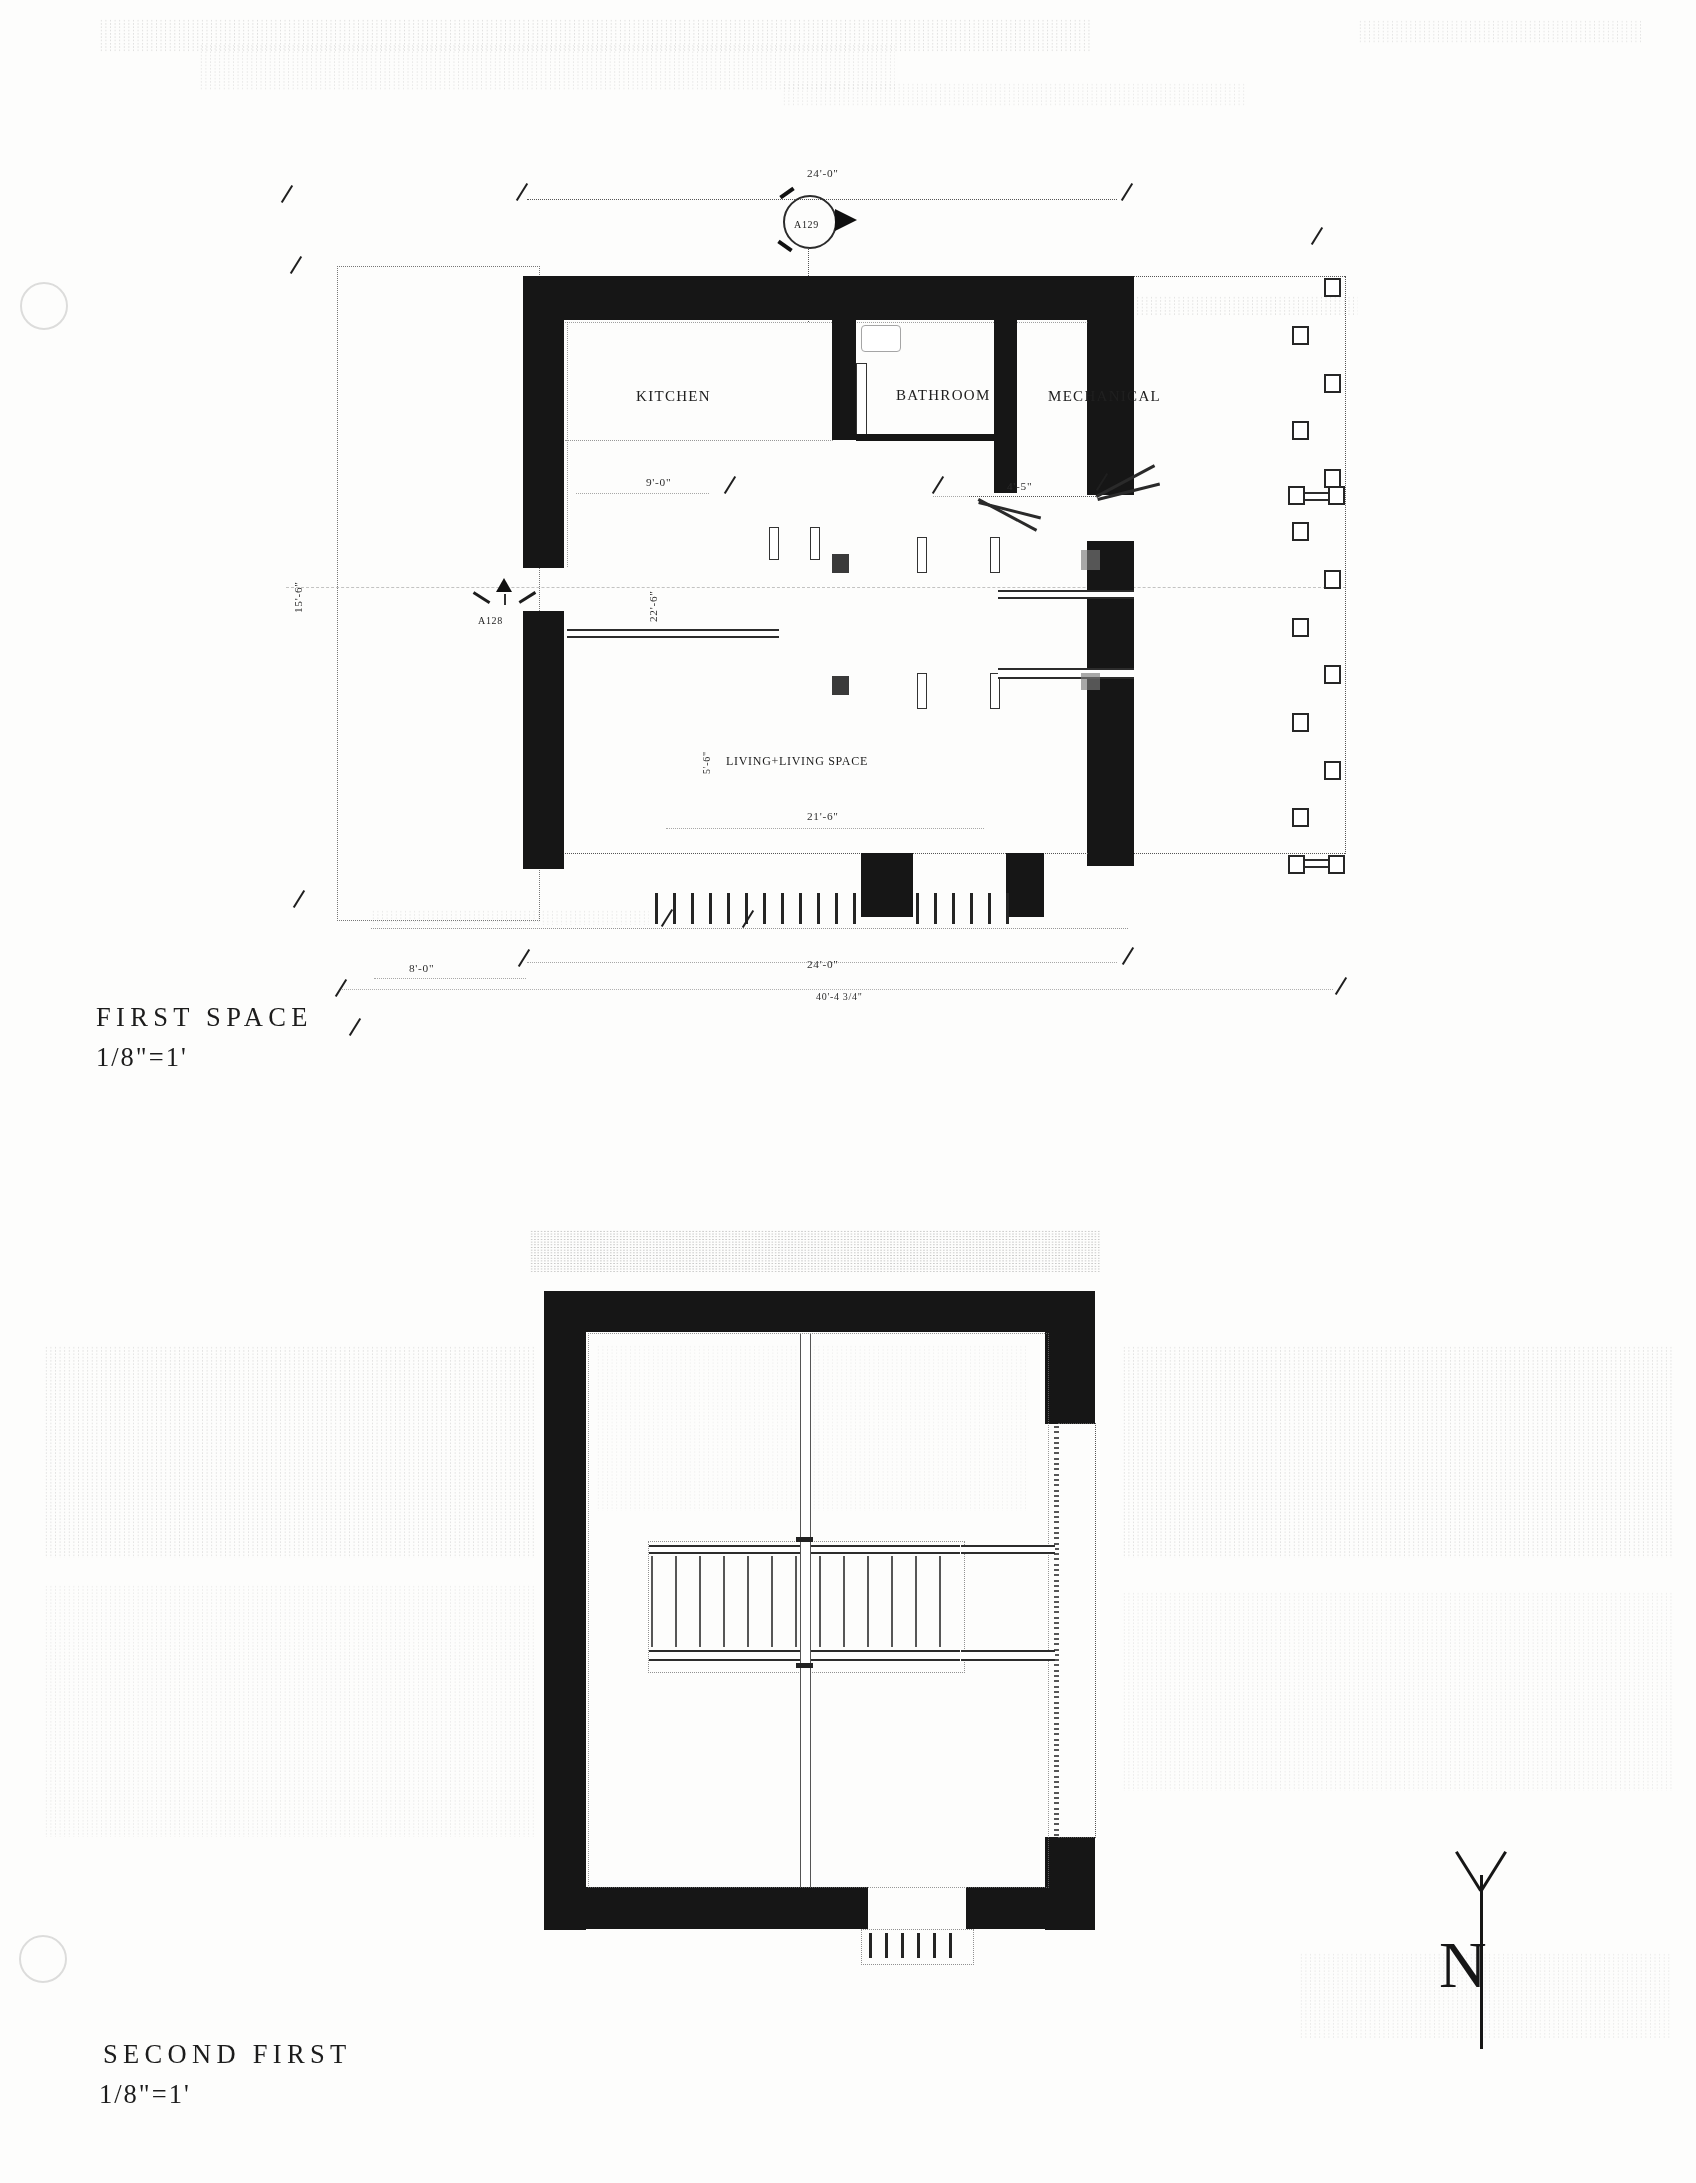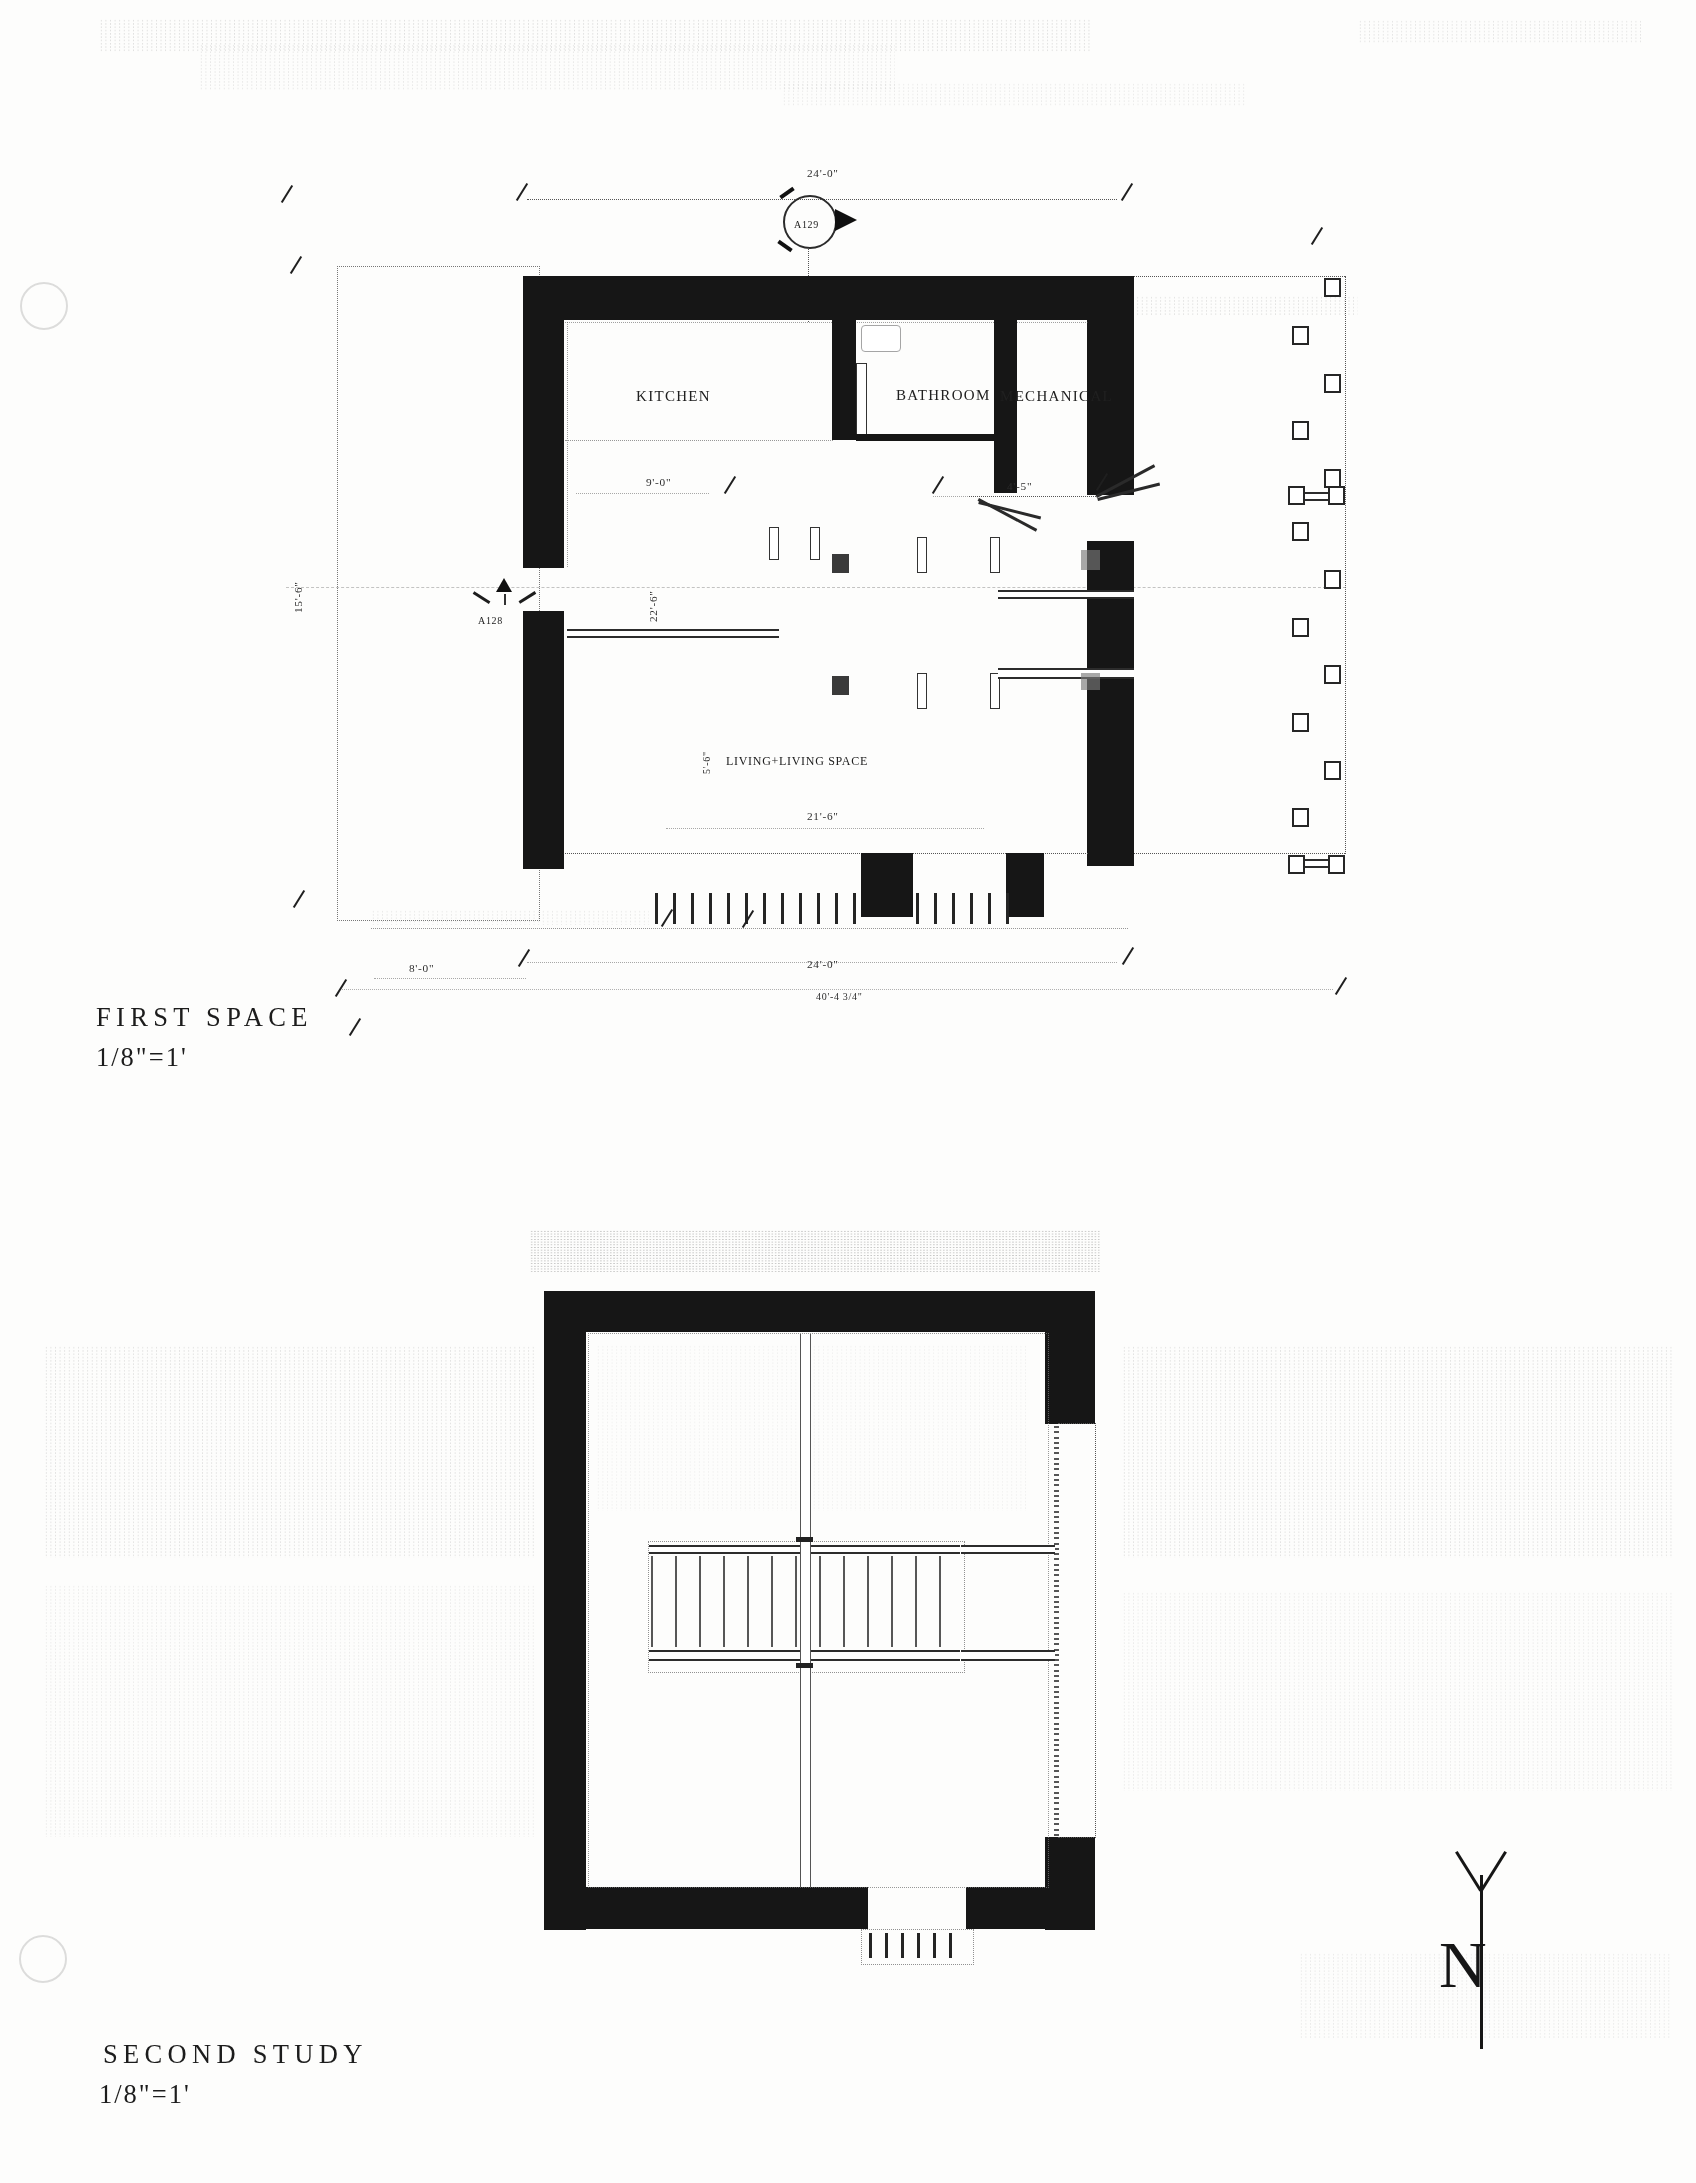--- a/index.html
+++ b/index.html
@@ -123,21 +123,21 @@
     <div class="stub" style="left:917px;top:673px;width:8px;height:34px;"></div>
     <div class="stub" style="left:990px;top:673px;width:8px;height:34px;"></div>
     <div class="rail" style="left:998px;top:590px;width:136px;height:5.3px;"></div>
     <div class="rail" style="left:998px;top:668px;width:136px;height:6.6px;"></div>
     <div class="abs" style="left:1081px;top:550px;width:18.6px;height:20px;background:#7a7a7a;opacity:.65;"></div>
     <div class="abs" style="left:1081px;top:673px;width:18.6px;height:17px;background:#7a7a7a;opacity:.65;"></div>
     <div class="rail" style="left:567px;top:629px;width:212px;height:5.3px;"></div>
 
     <div class="room-label" style="left:636px;top:388px;">KITCHEN</div>
     <div class="room-label" style="left:896px;top:387px;">BATHROOM</div>
-    <div class="room-label" style="left:1000px;top:388px;">MECHANICAL</div>
+    <div class="room-label" style="left:1048px;top:388px;">MECHANICAL</div>
     <div class="room-label" style="left:726px;top:754px;font-size:12px;letter-spacing:0.7px;">LIVING+LIVING SPACE</div>
 
     <div class="dim" style="left:646px;top:476px;">9'-0"</div>
     <div class="dot-h" style="left:576px;top:493px;width:133px;opacity:.5"></div>
     <div class="tick" style="left:720px;top:484px;"></div>
     <div class="dim" style="left:1007px;top:480px;">4'-5"</div>
     <div class="dot-h" style="left:933px;top:496px;width:159px;opacity:.5"></div>
     <div class="tick" style="left:928px;top:484px;"></div>
     <div class="tick" style="left:1092px;top:481px;"></div>
     <div class="dim vert" style="left:647px;top:622px;">22'-6"</div>
@@ -214,21 +214,21 @@
     <div class="rail" style="left:961px;top:1545px;width:94px;height:5.3px;"></div>
     <div class="rail" style="left:961px;top:1650px;width:94px;height:6.6px;"></div>
 
     <div class="abs" style="left:800px;top:1334px;width:9.3px;height:553px;background:#fff;border-left:1.3px solid #555;border-right:1.3px solid #555;"></div>
     <div class="abs" style="left:796px;top:1537px;width:17px;height:5.3px;background:#222;"></div>
     <div class="abs" style="left:796px;top:1663px;width:17px;height:5.3px;background:#222;"></div>
 
     <div class="inset" style="left:861px;top:1929px;width:111px;height:34px;opacity:.8"></div>
     <div class="hatch" style="left:869px;top:1933px;width:95px;height:25px;background:repeating-linear-gradient(90deg,#242424 0 2.7px,transparent 2.7px 16px);"></div>
 
-    <div class="plan-name" style="left:103px;top:2039px;">SECOND STUDY</div>
+    <div class="plan-name" style="left:103px;top:2039px;">SECOND FIRST</div>
     <div class="plan-scale" style="left:99px;top:2079px;">1/8"=1'</div>
   </div>
 
   <div>
     <div class="abs" style="left:1480px;top:1875px;width:3.3px;height:174px;background:#161616;"></div>
     <div class="nleg" style="left:1436px;top:1890px;width:46px;transform:rotate(58deg);transform-origin:right top;"></div>
     <div class="nleg" style="left:1480px;top:1890px;width:46px;transform:rotate(-58deg);transform-origin:left top;"></div>
     <div class="north-n" style="left:1439px;top:1927px;">N</div>
   </div>
 

